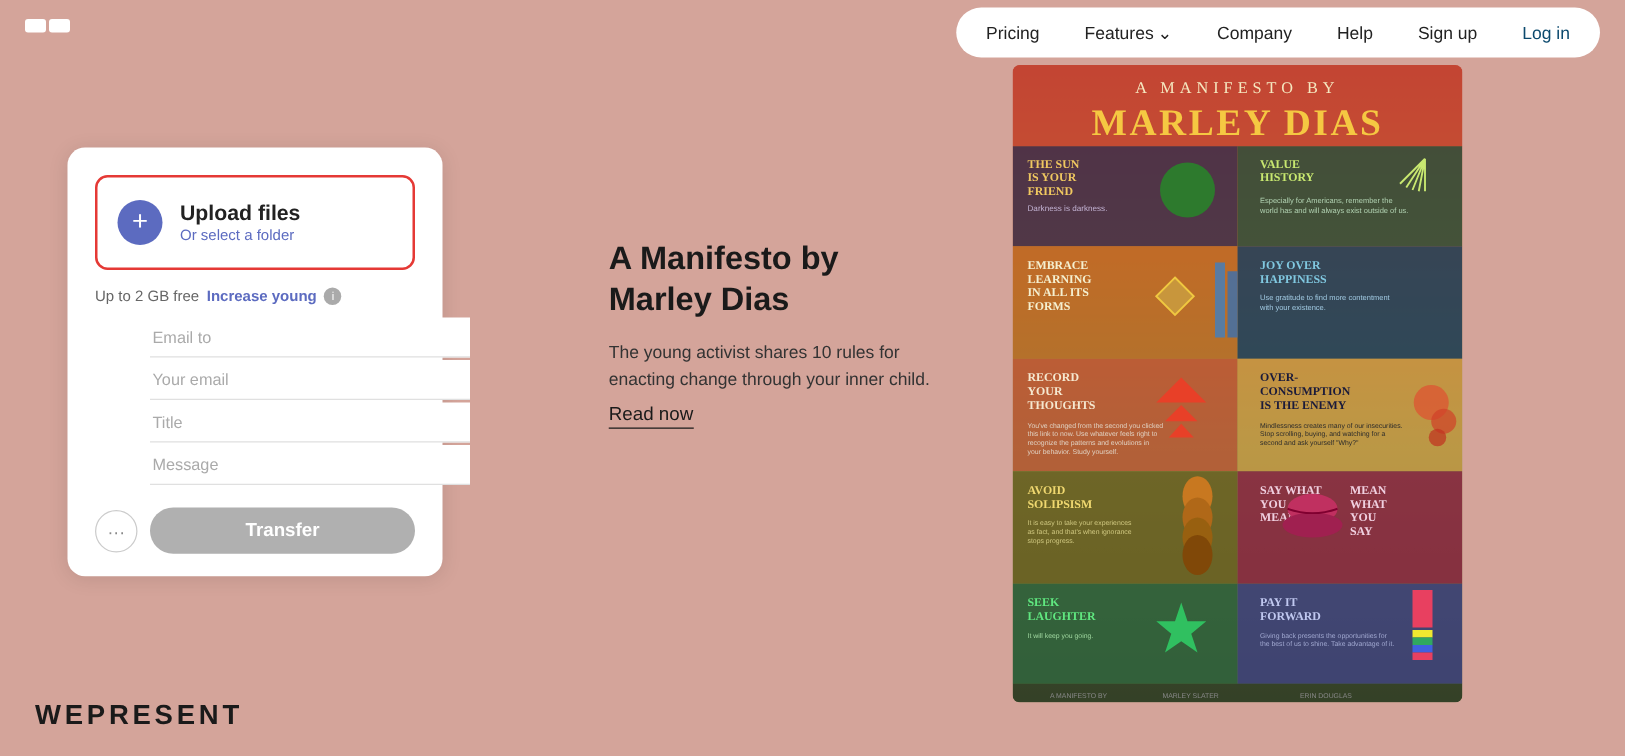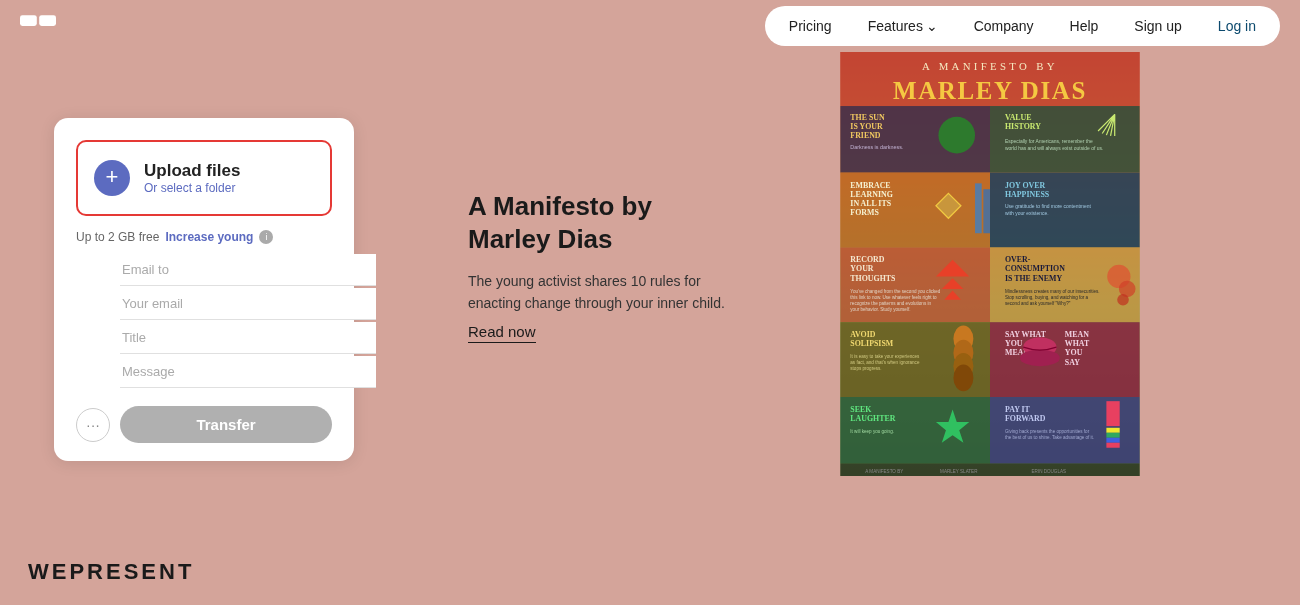--- a/index.html
+++ b/index.html
@@ -181,21 +181,21 @@
       font-size: 15px;
       font-weight: 600;
       cursor: pointer;
       text-align: center;
     }
 
     
     .article-section {
       position: absolute;
       top: 190px;
-      left: 468px;
+      left: 487px;
       width: 260px;
     }
     .article-title {
       font-size: 26px;
       font-weight: 700;
       color: #1a1a1a;
       line-height: 1.25;
       margin-bottom: 16px;
     }
     .article-body {
@@ -212,21 +212,21 @@
       padding-bottom: 2px;
       cursor: pointer;
     }
 
     
     .poster-wrapper {
       position: absolute;
       top: 52px;
       right: 130px;
       width: 360px;
-      height: 424px;
+      height: 510px;
       border-radius: 6px;
       overflow: hidden;
     }
     .poster-svg {
       width: 100%;
       height: 100%;
     }
 
     
     .wepresent-logo {

